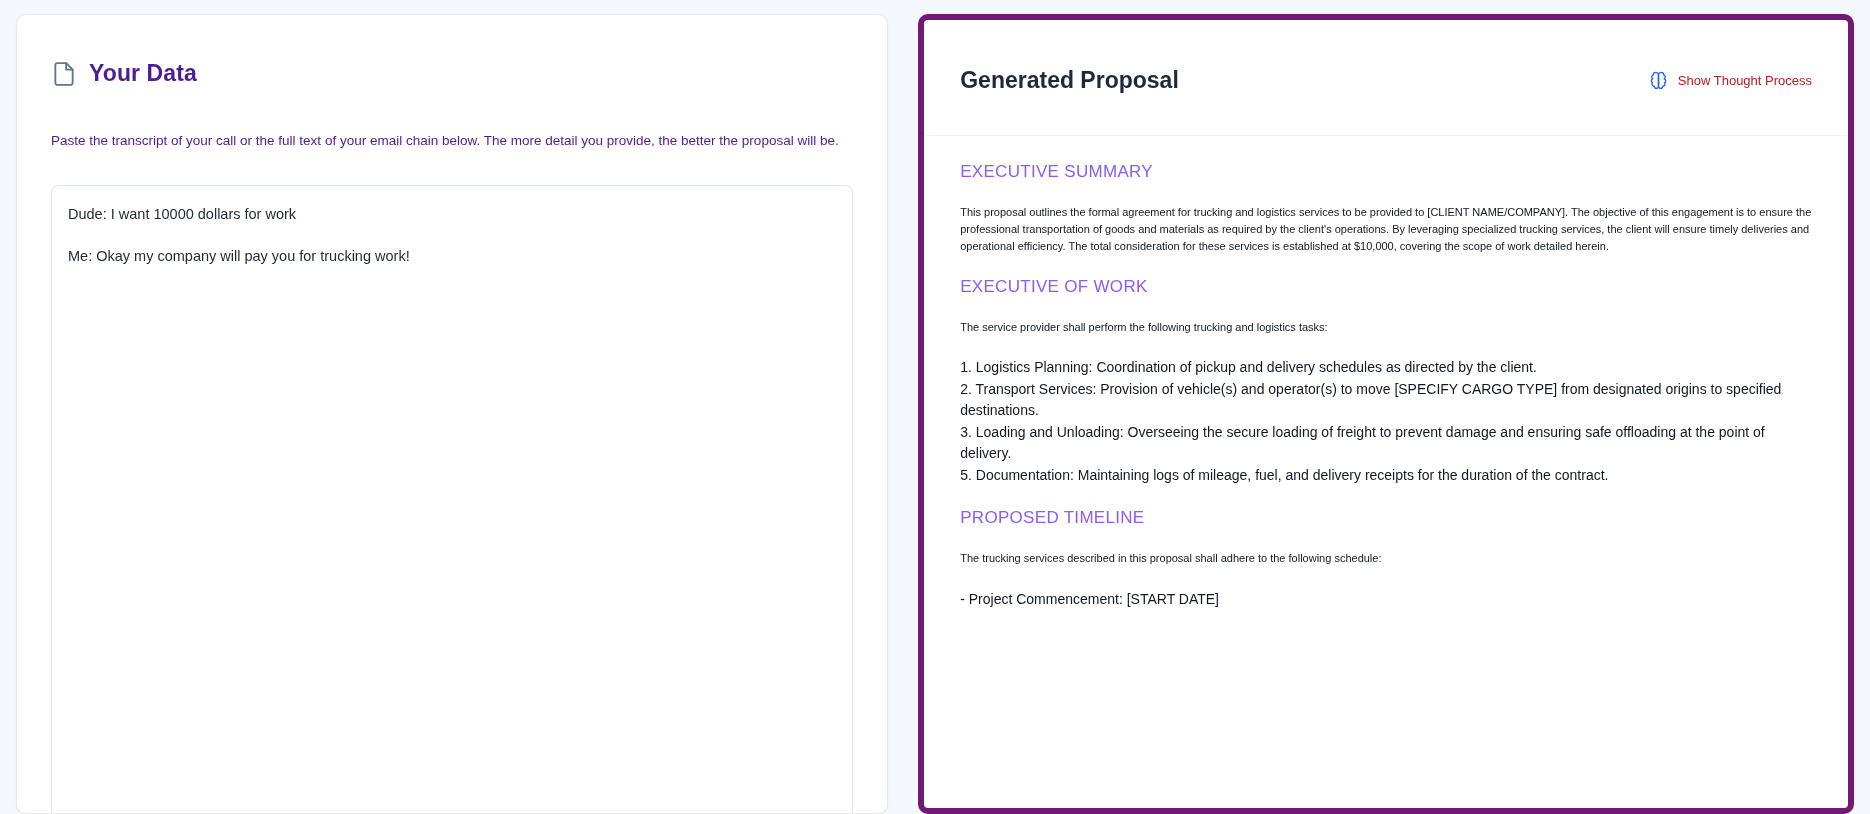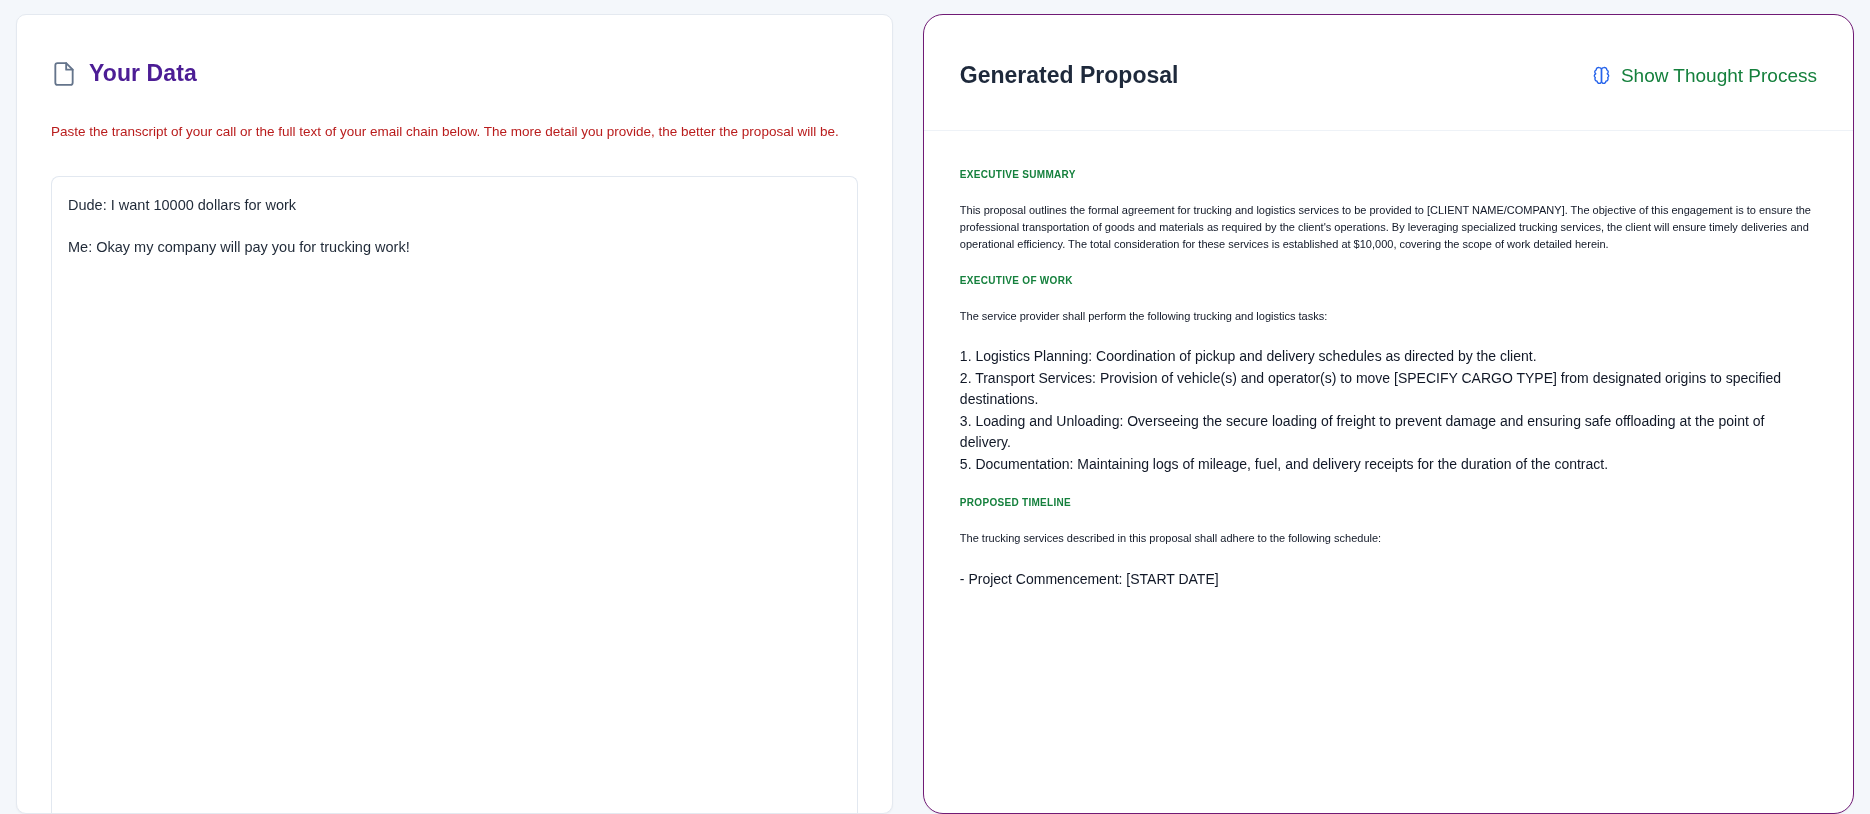--- a/index.html
+++ b/index.html
@@ -43,24 +43,24 @@
     flex: 0 0 26px;
     color: #64748b;
   }
   .panel-title {
     font-size: 23px;
     color: #4c1d95;
     font-weight: 600;
     letter-spacing: 0.1px;
   }
   .panel-sub {
-    margin-top: 19px;
+    margin-top: 28px;
     font-size: 13.5px;
     line-height: 1.52;
-    color: #b91c1c;
+    color: #4c1d95;
     max-width: 845px;
   }
   .transcript-box {
     margin-top: 20px;
     flex: 1 1 auto;
     border: 1px solid #e2e8f0;
     border-radius: 8px 8px 0 0;
     border-bottom: none;
     background: #ffffff;
     padding: 18px 8px 0 16px;
@@ -72,69 +72,67 @@
     outline: none;
     width: 100%;
     font-family: "Liberation Sans", sans-serif;
   }
   .transcript-line { margin: 0 0 21px 0; }
 
   
   .right-panel {
     flex: 1 1 auto;
     background: #ffffff;
-    border: 1px solid #701a75;
-    border-radius: 20px;
+    border: 6px solid #701a75;
+    border-radius: 10px;
     box-shadow: 0 1px 2px rgba(16,24,40,0.04);
     display: flex;
     flex-direction: column;
     overflow: hidden;
-    gap: 12px;
   }
   .right-header {
     display: flex;
     align-items: center;
     justify-content: space-between;
     padding: 28px 36px 22px 36px;
     border-bottom: 1px solid #eef2f7;
   }
   .right-title {
     font-size: 23px;
     font-weight: 600;
     color: #1e293b;
   }
   .thought-btn {
     display: flex;
-    align-items: flex-start;
+    align-items: center;
     gap: 9px;
-    color: #15803d;
-    font-size: 19px;
+    color: #b91c1c;
+    font-size: 13px;
     cursor: pointer;
     background: none;
     border: none;
     font-family: "Liberation Sans", sans-serif;
     padding: 0;
   }
   .brain-icon {
     width: 21px;
     height: 21px;
     color: #2563eb;
     flex: 0 0 21px;
   }
   .proposal-body {
     padding: 26px 36px 0 36px;
     overflow: hidden;
     flex: 1 1 auto;
   }
   .sec-head {
-    font-size: 10px;
-    color: #15803d;
+    font-size: 17px;
+    color: #8b5cf6;
     letter-spacing: 0.3px;
     margin: 0 0 22px 0;
-    font-weight: bold;
   }
   .para {
     font-size: 11px;
     line-height: 1.53;
     color: #111827;
     margin: 0 0 22px 0;
     max-width: 860px;
   }
   .list {
     margin: 0 0 22px 0;

